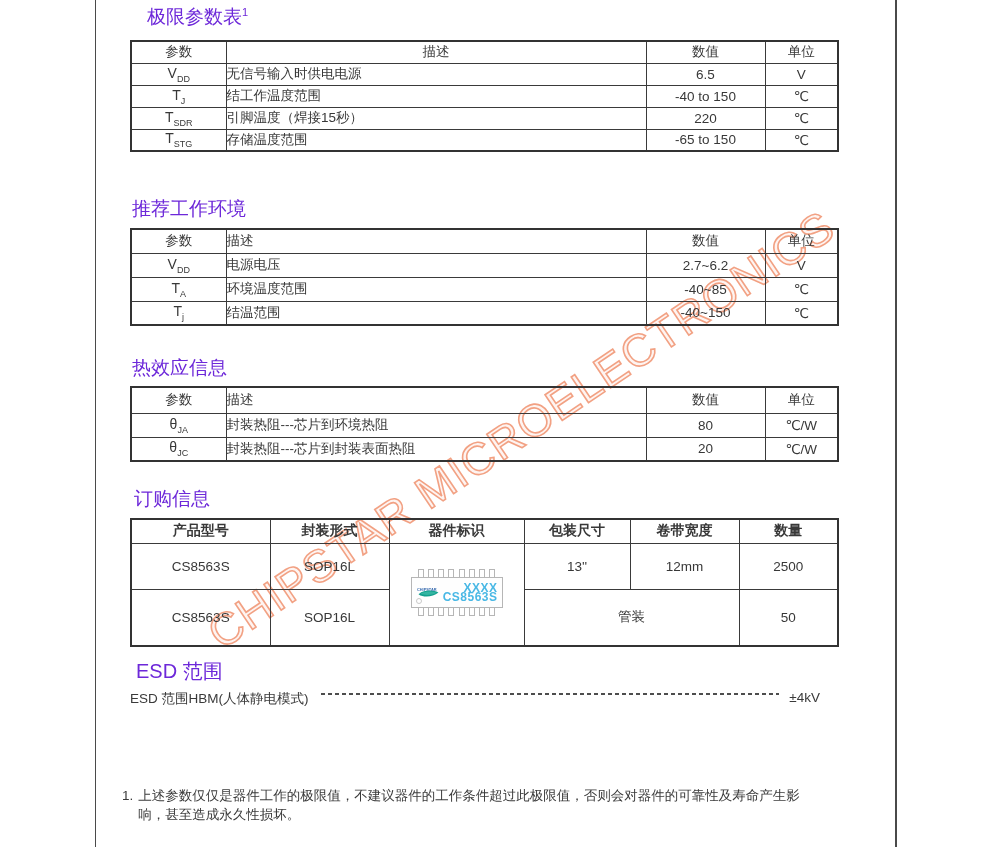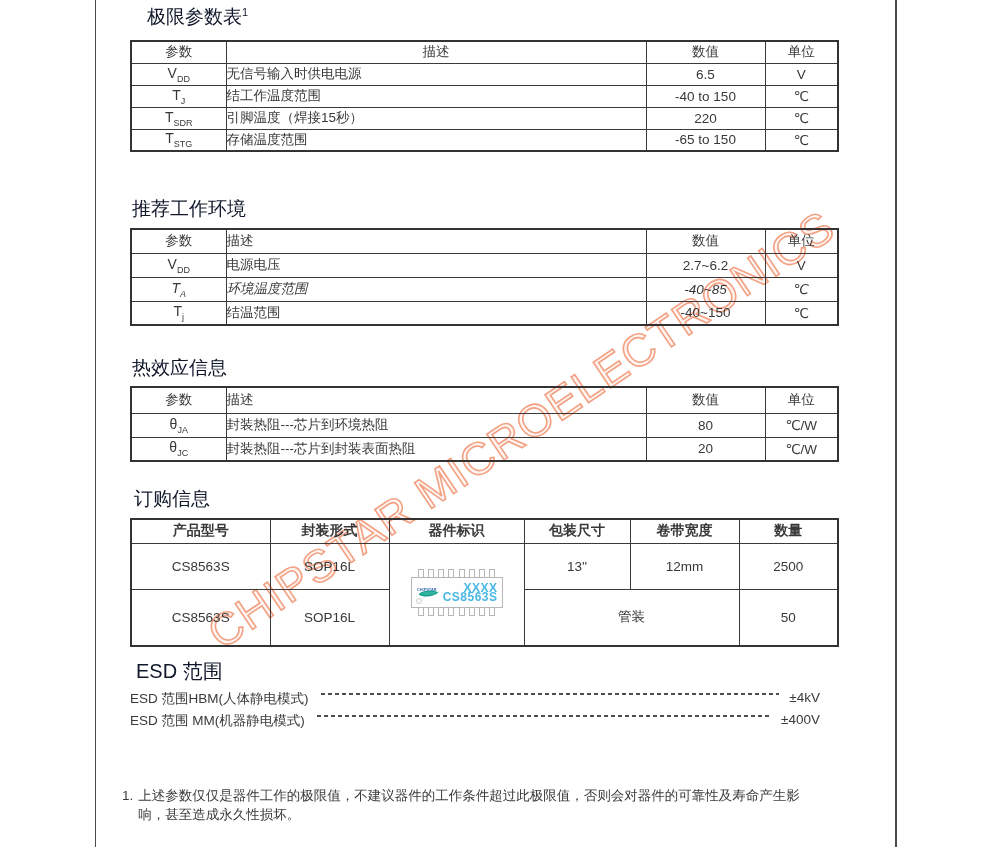--- a/index.html
+++ b/index.html
@@ -12,21 +12,21 @@
   .frame-right { left:895px; width:2px; }
 
   .watermark {
     position:absolute; left:213px; top:612px; z-index:0;
     transform:rotate(-34deg); transform-origin:0 50%;
     font-size:45px; letter-spacing:1.5px; white-space:nowrap;
     color:rgba(244,164,136,0.12);
     -webkit-text-stroke:1.6px #f2a183;
   }
 
-  .sec-title { position:absolute; z-index:2; font-size:19px; color:#0f172a; }
+  .sec-title { position:absolute; z-index:2; font-size:19px; color:#6d28d9; }
   .sec-title sup { font-size:11px; }
 
   table { position:absolute; border-collapse:collapse; table-layout:fixed; z-index:1; background:transparent; }
   th, td {
     border:1.3px solid #3a3a3a; padding:0;
     font-size:13.5px; font-weight:normal; color:#383838;
     text-align:center; vertical-align:middle; overflow:hidden;
   }
   table { border:2px solid #333333; }
   td.desc, th.desc-left { text-align:left; }
@@ -133,21 +133,21 @@
       <th class="desc-left">描述</th>
       <th>数值</th>
       <th>单位</th>
     </tr>
     <tr style="height:24px;">
       <td><span class="pbase">V</span><sub class="psub">DD</sub></td>
       <td class="desc">电源电压</td>
       <td>2.7~6.2</td>
       <td>V</td>
     </tr>
-    <tr style="height:24px;font-style:italic;">
+    <tr style="height:24px;">
       <td><span class="pbase">T</span><sub class="psub">A</sub></td>
       <td class="desc">环境温度范围</td>
       <td>-40~85</td>
       <td>℃</td>
     </tr>
     <tr style="height:24px;">
       <td><span class="pbase">T</span><sub class="psub">j</sub></td>
       <td class="desc">结温范围</td>
       <td>-40~150</td>
       <td>℃</td>
@@ -258,24 +258,19 @@
   </tbody>
     </table>
 
   <div class="sec-title" style="left:136px; top:658px; font-size:20px;">ESD 范围</div>
 
   <div class="esd-line" style="top:690px;">
     <span class="esd-label">ESD 范围HBM(人体静电模式)</span>
     <span class="esd-dashes"></span>
     <span class="esd-value">±4kV</span>
   </div>
-  <div class="esd-line" style="top:712px;">
-    <span class="esd-label">ESD 范围 MM(机器静电模式)</span>
-    <span class="esd-dashes"></span>
-    <span class="esd-value">±400V</span>
-  </div>
 
   <div class="footnote">
     <span class="fn-num">1.</span>
     <span class="fn-text" style="width:668px;">上述参数仅仅是器件工作的极限值，不建议器件的工作条件超过此极限值，否则会对器件的可靠性及寿命产生影响，甚至造成永久性损坏。</span>
   </div>
 
 </div>
 
 </body></html>

